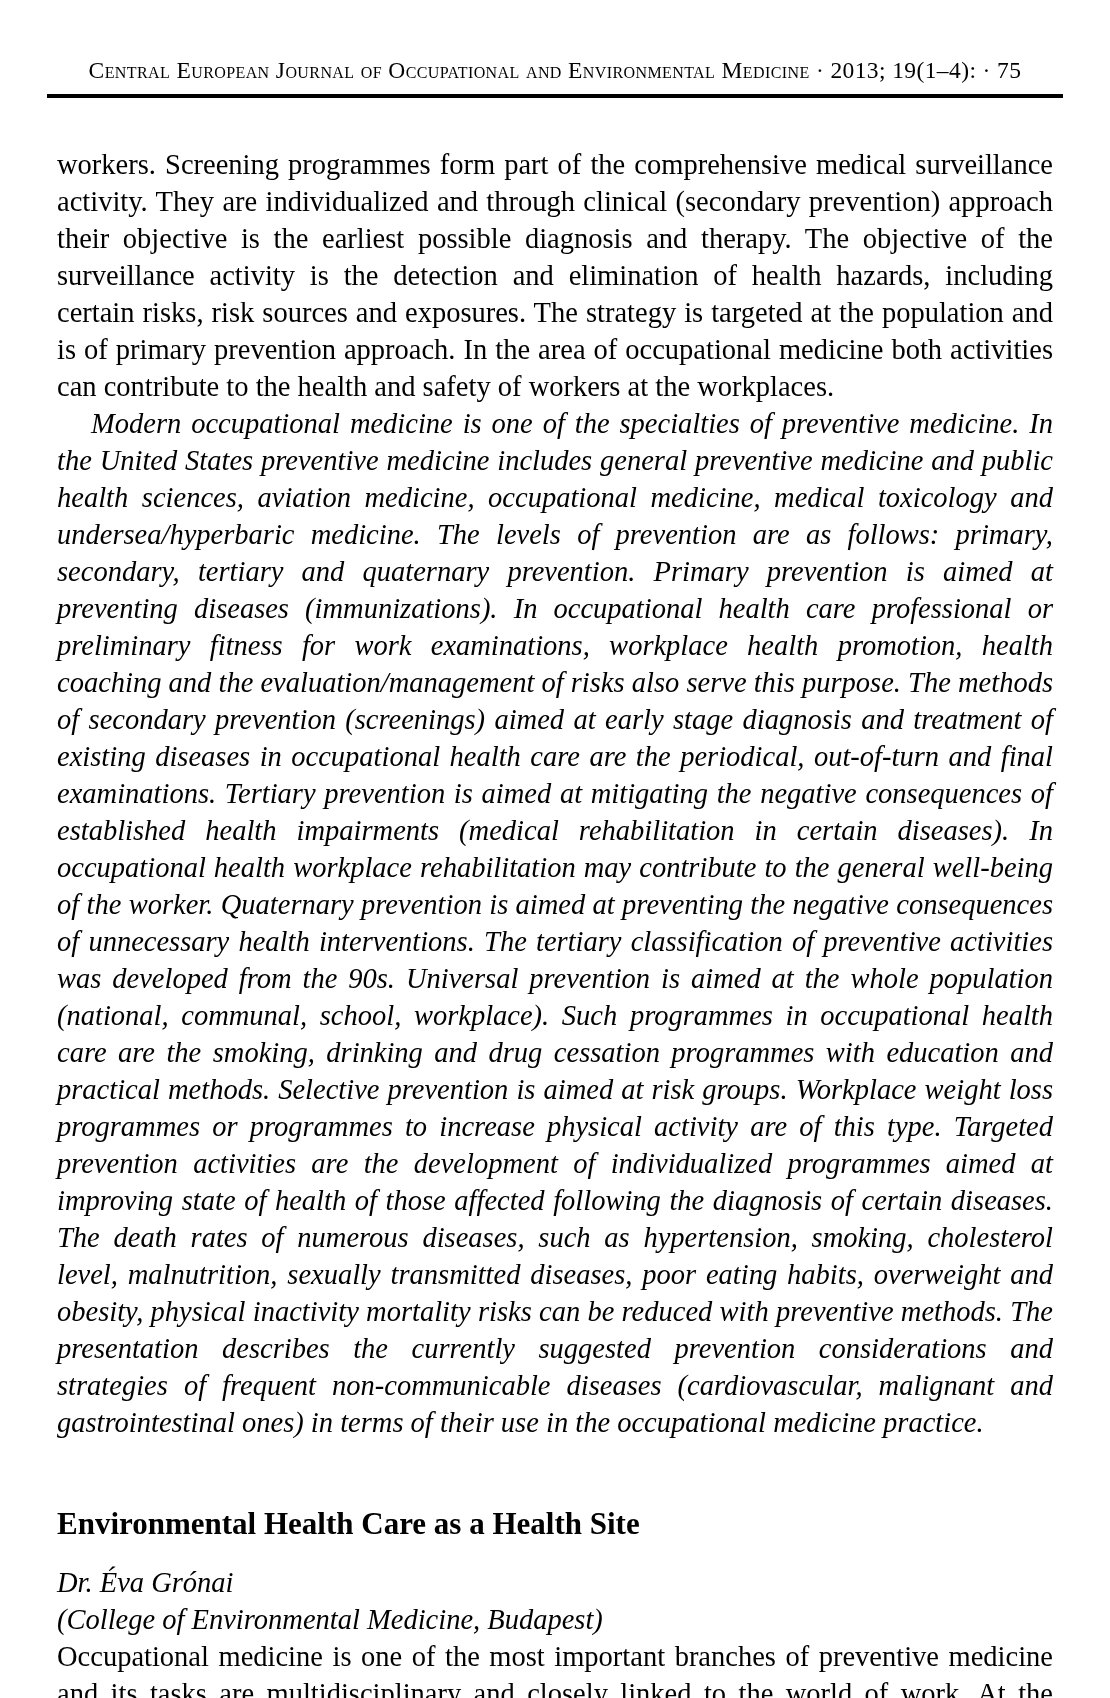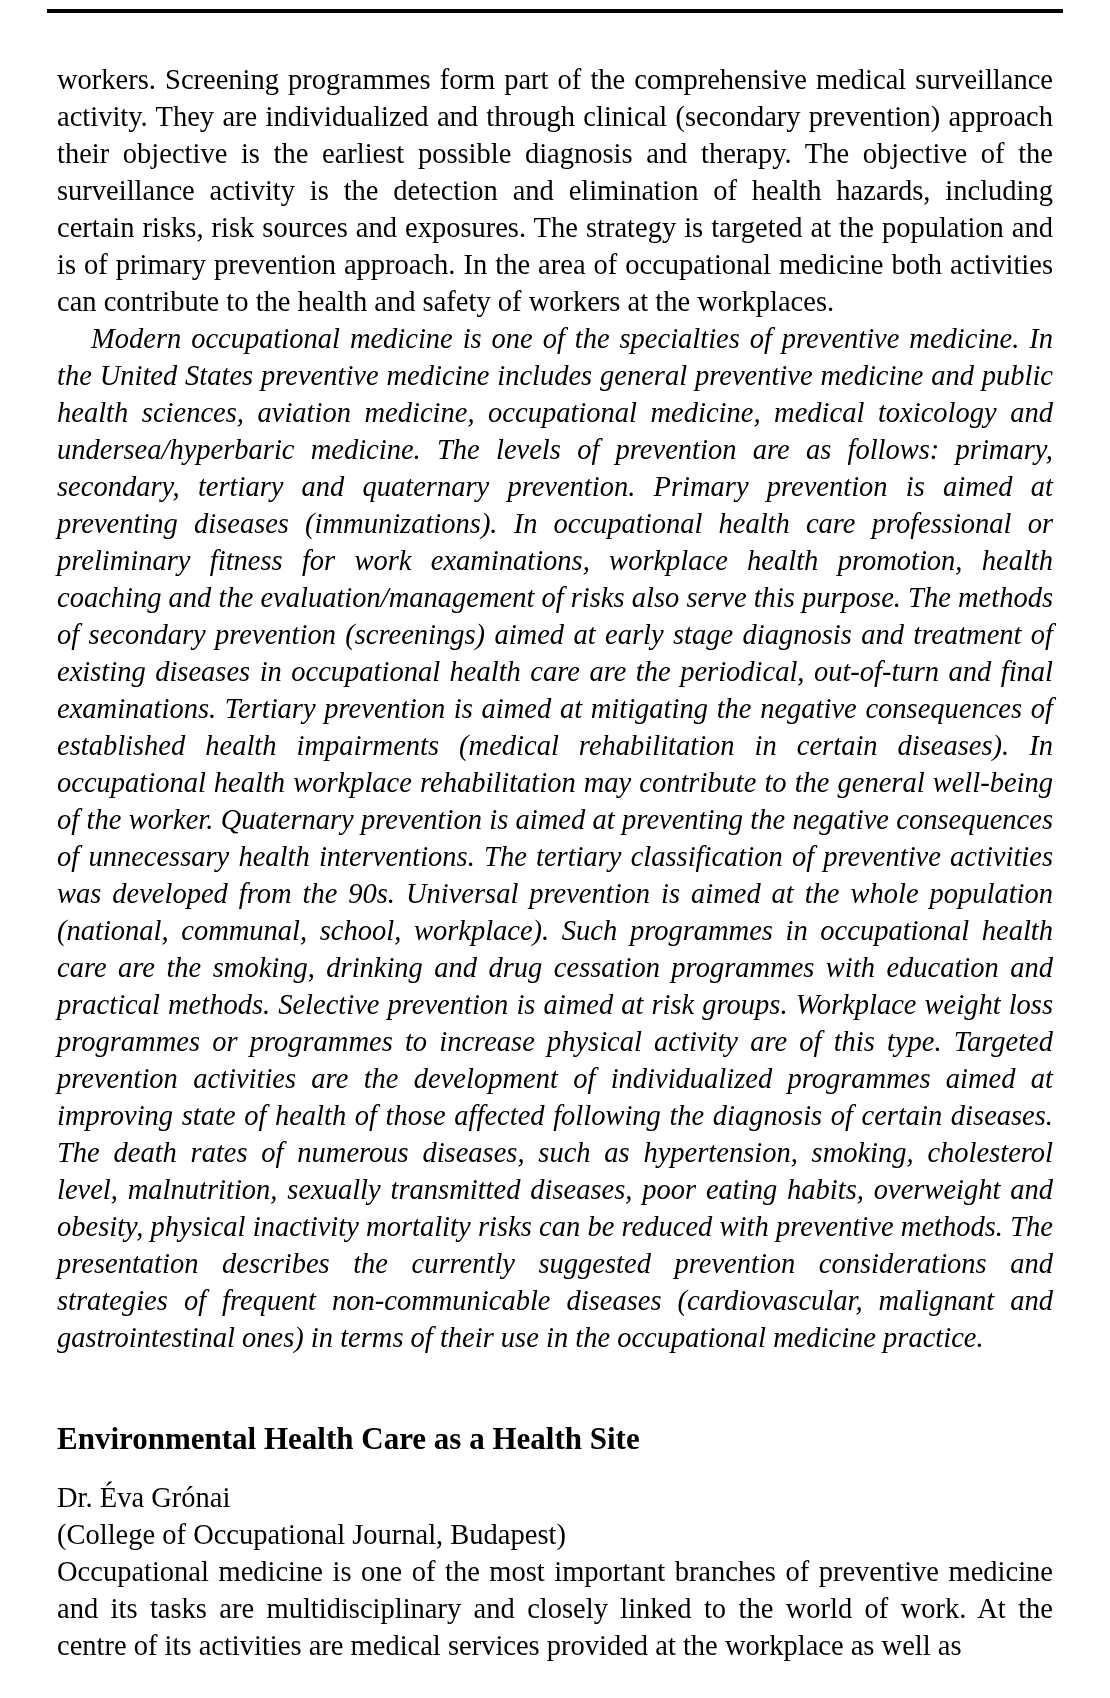--- a/index.html
+++ b/index.html
@@ -38,42 +38,44 @@
   p.indent { text-indent: 34px; font-style: italic; }
   .section-title {
     font-size: 31px;
     font-weight: bold;
     line-height: 37px;
     margin-top: 64px;
     text-align: left;
   }
   .byline {
     margin-top: 22px;
+    font-style: italic;
     text-align: left;
   }
   .byline p { text-align: left; }
   .section-body { margin-top: 28px; }
 </style>
 </head>
 <body>
 
 <div class="page">
 
+  <div class="journal-header">Central European Journal of Occupational and Environmental Medicine · 2013; 19(1–4): · 75</div>
 
   <div class="header-rule"></div>
 
   <div class="content">
 
     <p class="body-para">workers. Screening programmes form part of the comprehensive medical surveillance activity. They are individualized and through clinical (secondary prevention) approach their objective is the earliest possible diagnosis and therapy. The objective of the surveillance activity is the detection and elimination of health hazards, including certain risks, risk sources and exposures. The strategy is targeted at the population and is of primary prevention approach. In the area of occupational medicine both activities can contribute to the health and safety of workers at the workplaces.</p>
 
     <p class="body-para indent">Modern occupational medicine is one of the specialties of preventive medicine. In the United States preventive medicine includes general preventive medicine and public health sciences, aviation medicine, occupational medicine, medical toxicology and undersea/hyperbaric medicine. The levels of prevention are as follows: primary, secondary, tertiary and quaternary prevention. Primary prevention is aimed at preventing diseases (immunizations). In occupational health care professional or preliminary fitness for work examinations, workplace health promotion, health coaching and the evaluation/management of risks also serve this purpose. The methods of secondary prevention (screenings) aimed at early stage diagnosis and treatment of existing diseases in occupational health care are the periodical, out-of-turn and final examinations. Tertiary prevention is aimed at mitigating the negative consequences of established health impairments (medical rehabilitation in certain diseases). In occupational health workplace rehabilitation may contribute to the general well-being of the worker. Quaternary prevention is aimed at preventing the negative consequences of unnecessary health interventions. The tertiary classification of preventive activities was developed from the 90s. Universal prevention is aimed at the whole population (national, communal, school, workplace). Such programmes in occupational health care are the smoking, drinking and drug cessation programmes with education and practical methods. Selective prevention is aimed at risk groups. Workplace weight loss programmes or programmes to increase physical activity are of this type. Targeted prevention activities are the development of individualized programmes aimed at improving state of health of those affected following the diagnosis of certain diseases. The death rates of numerous diseases, such as hypertension, smoking, cholesterol level, malnutrition, sexually transmitted diseases, poor eating habits, overweight and obesity, physical inactivity mortality risks can be reduced with preventive methods. The presentation describes the currently suggested prevention considerations and strategies of frequent non-communicable diseases (cardiovascular, malignant and gastrointestinal ones) in terms of their use in the occupational medicine practice.</p>
 
     <h2 class="section-title">Environmental Health Care as a Health Site</h2>
 
     <div class="byline">
       <p>Dr. Éva Grónai</p>
-      <p>(College of Occupational Journal, Budapest)</p>
+      <p>(College of Environmental Medicine, Budapest)</p>
     </div>
 
     <p class="body-para section-body">Occupational medicine is one of the most important branches of preventive medicine and its tasks are multidisciplinary and closely linked to the world of work. At the centre of its activities are medical services provided at the workplace as well as</p>
 
   </div>
 </div>
 
 </body></html>

